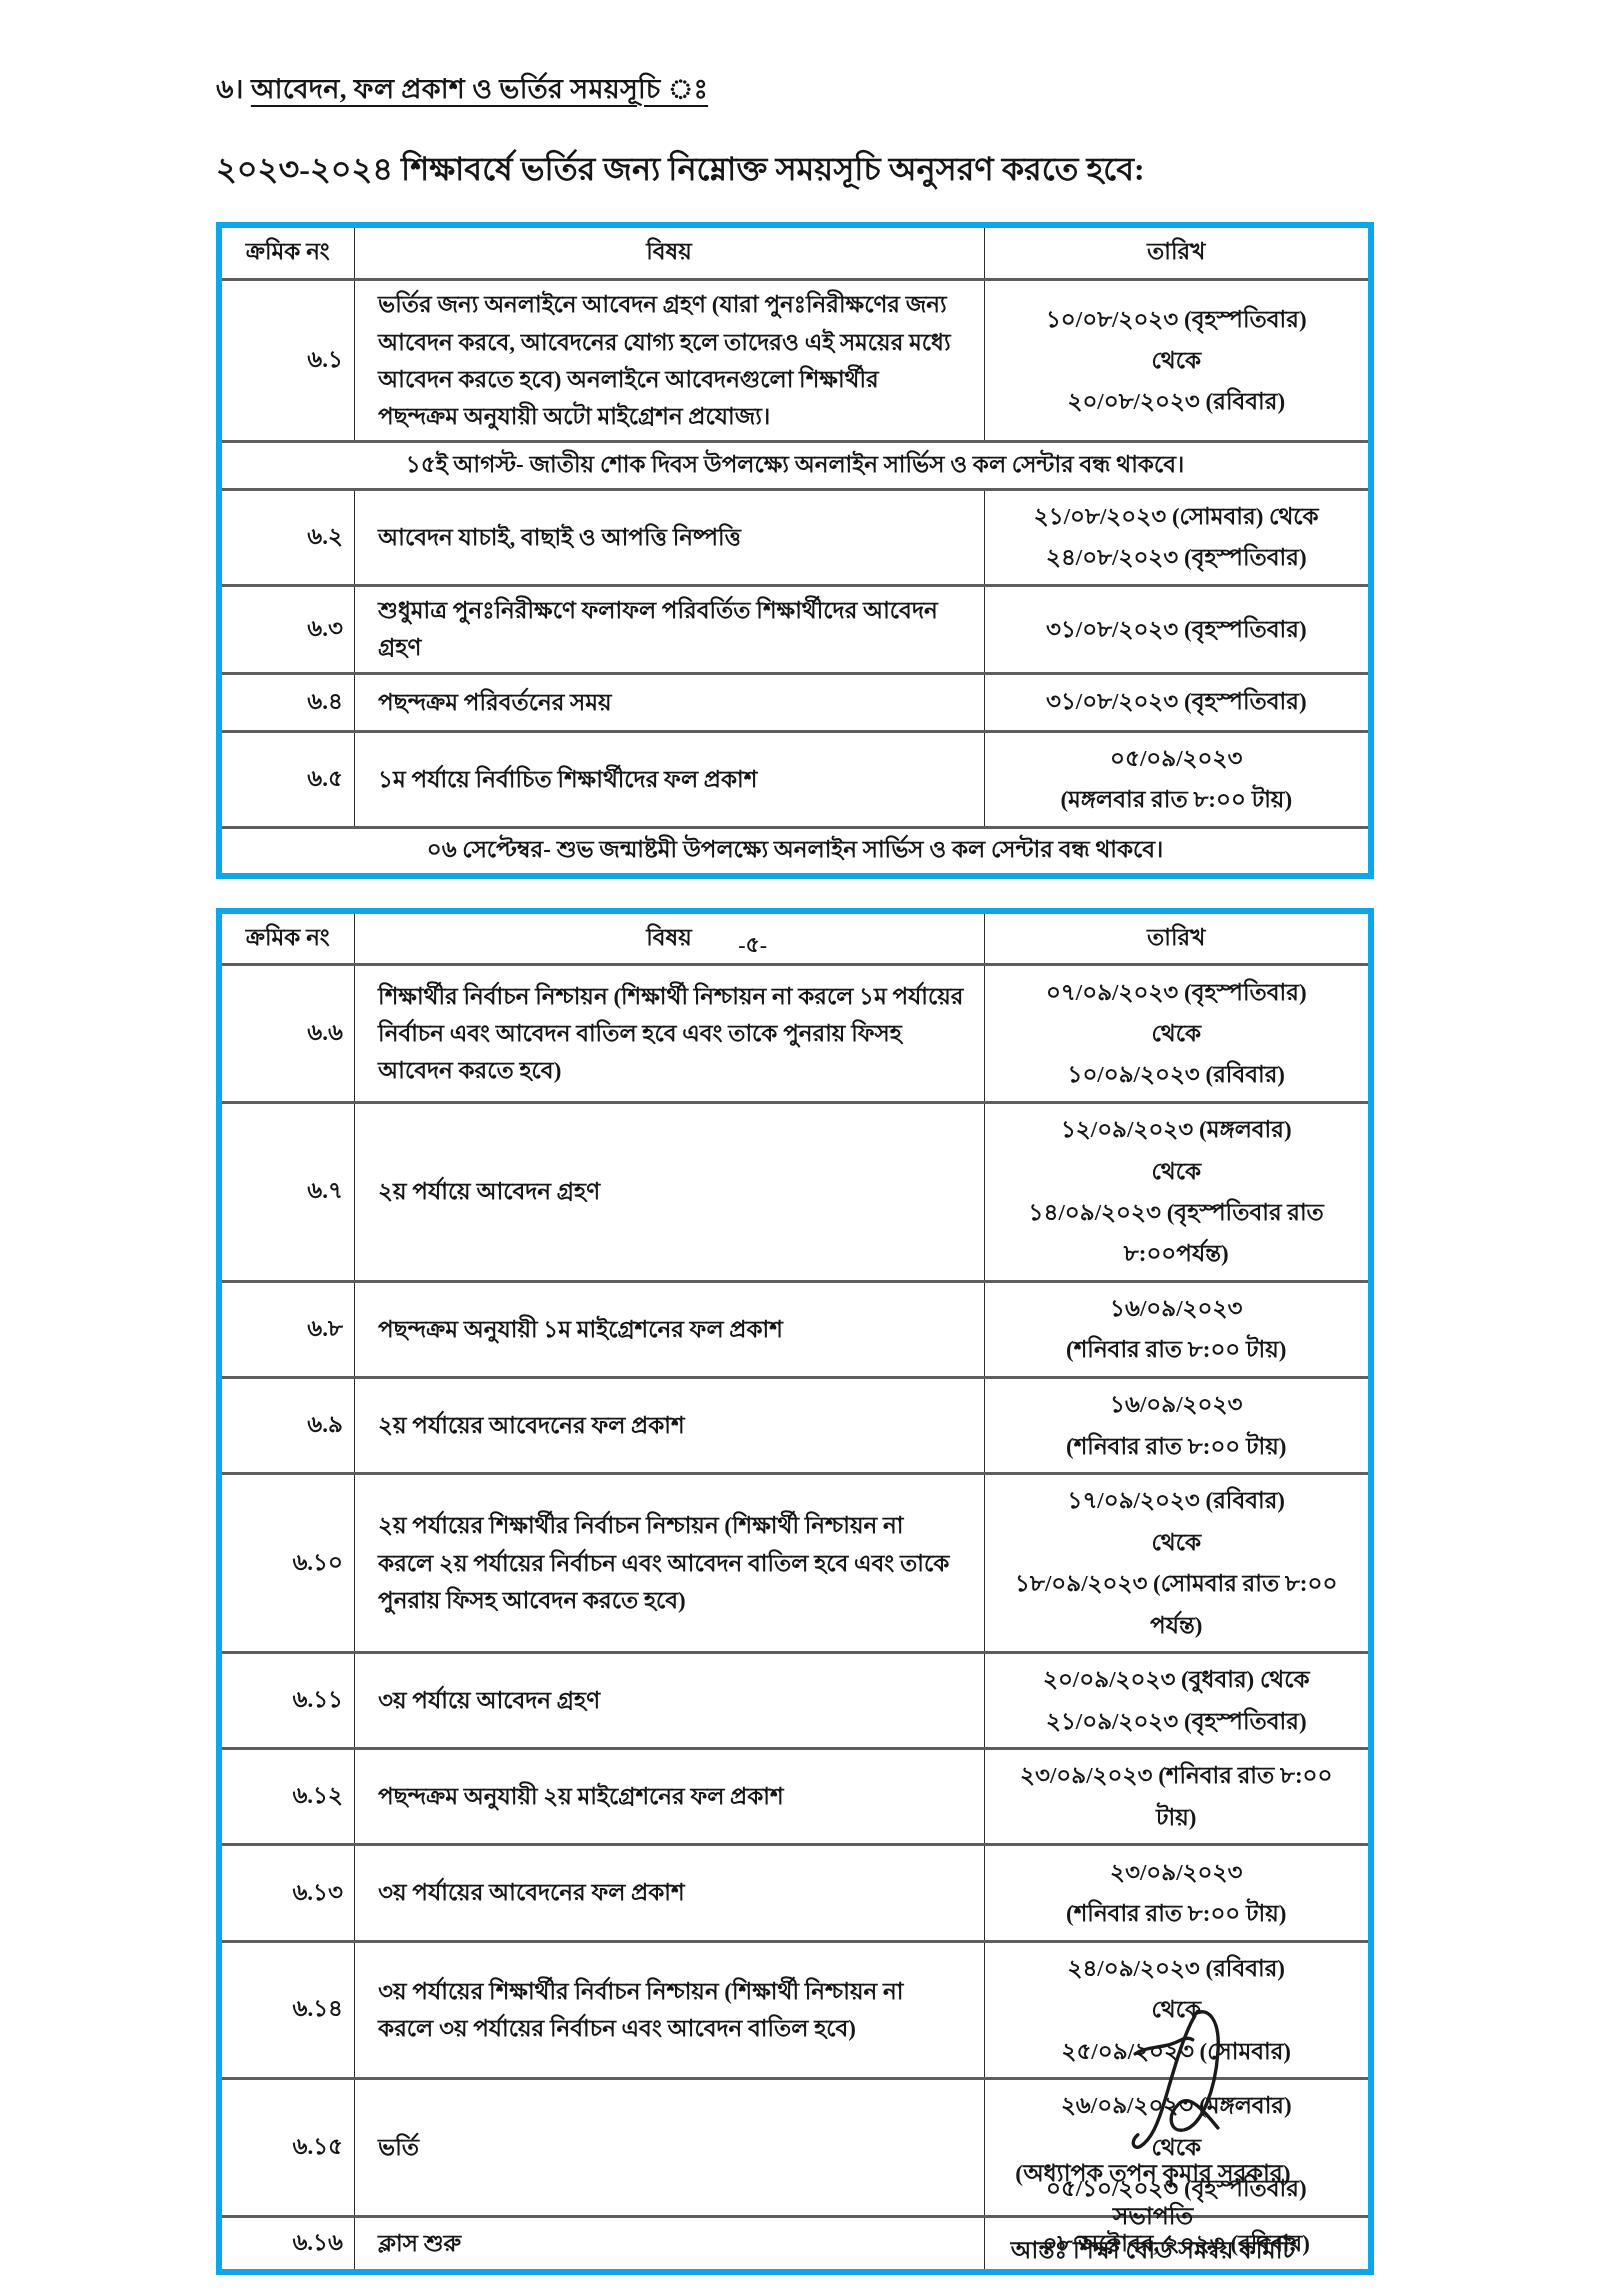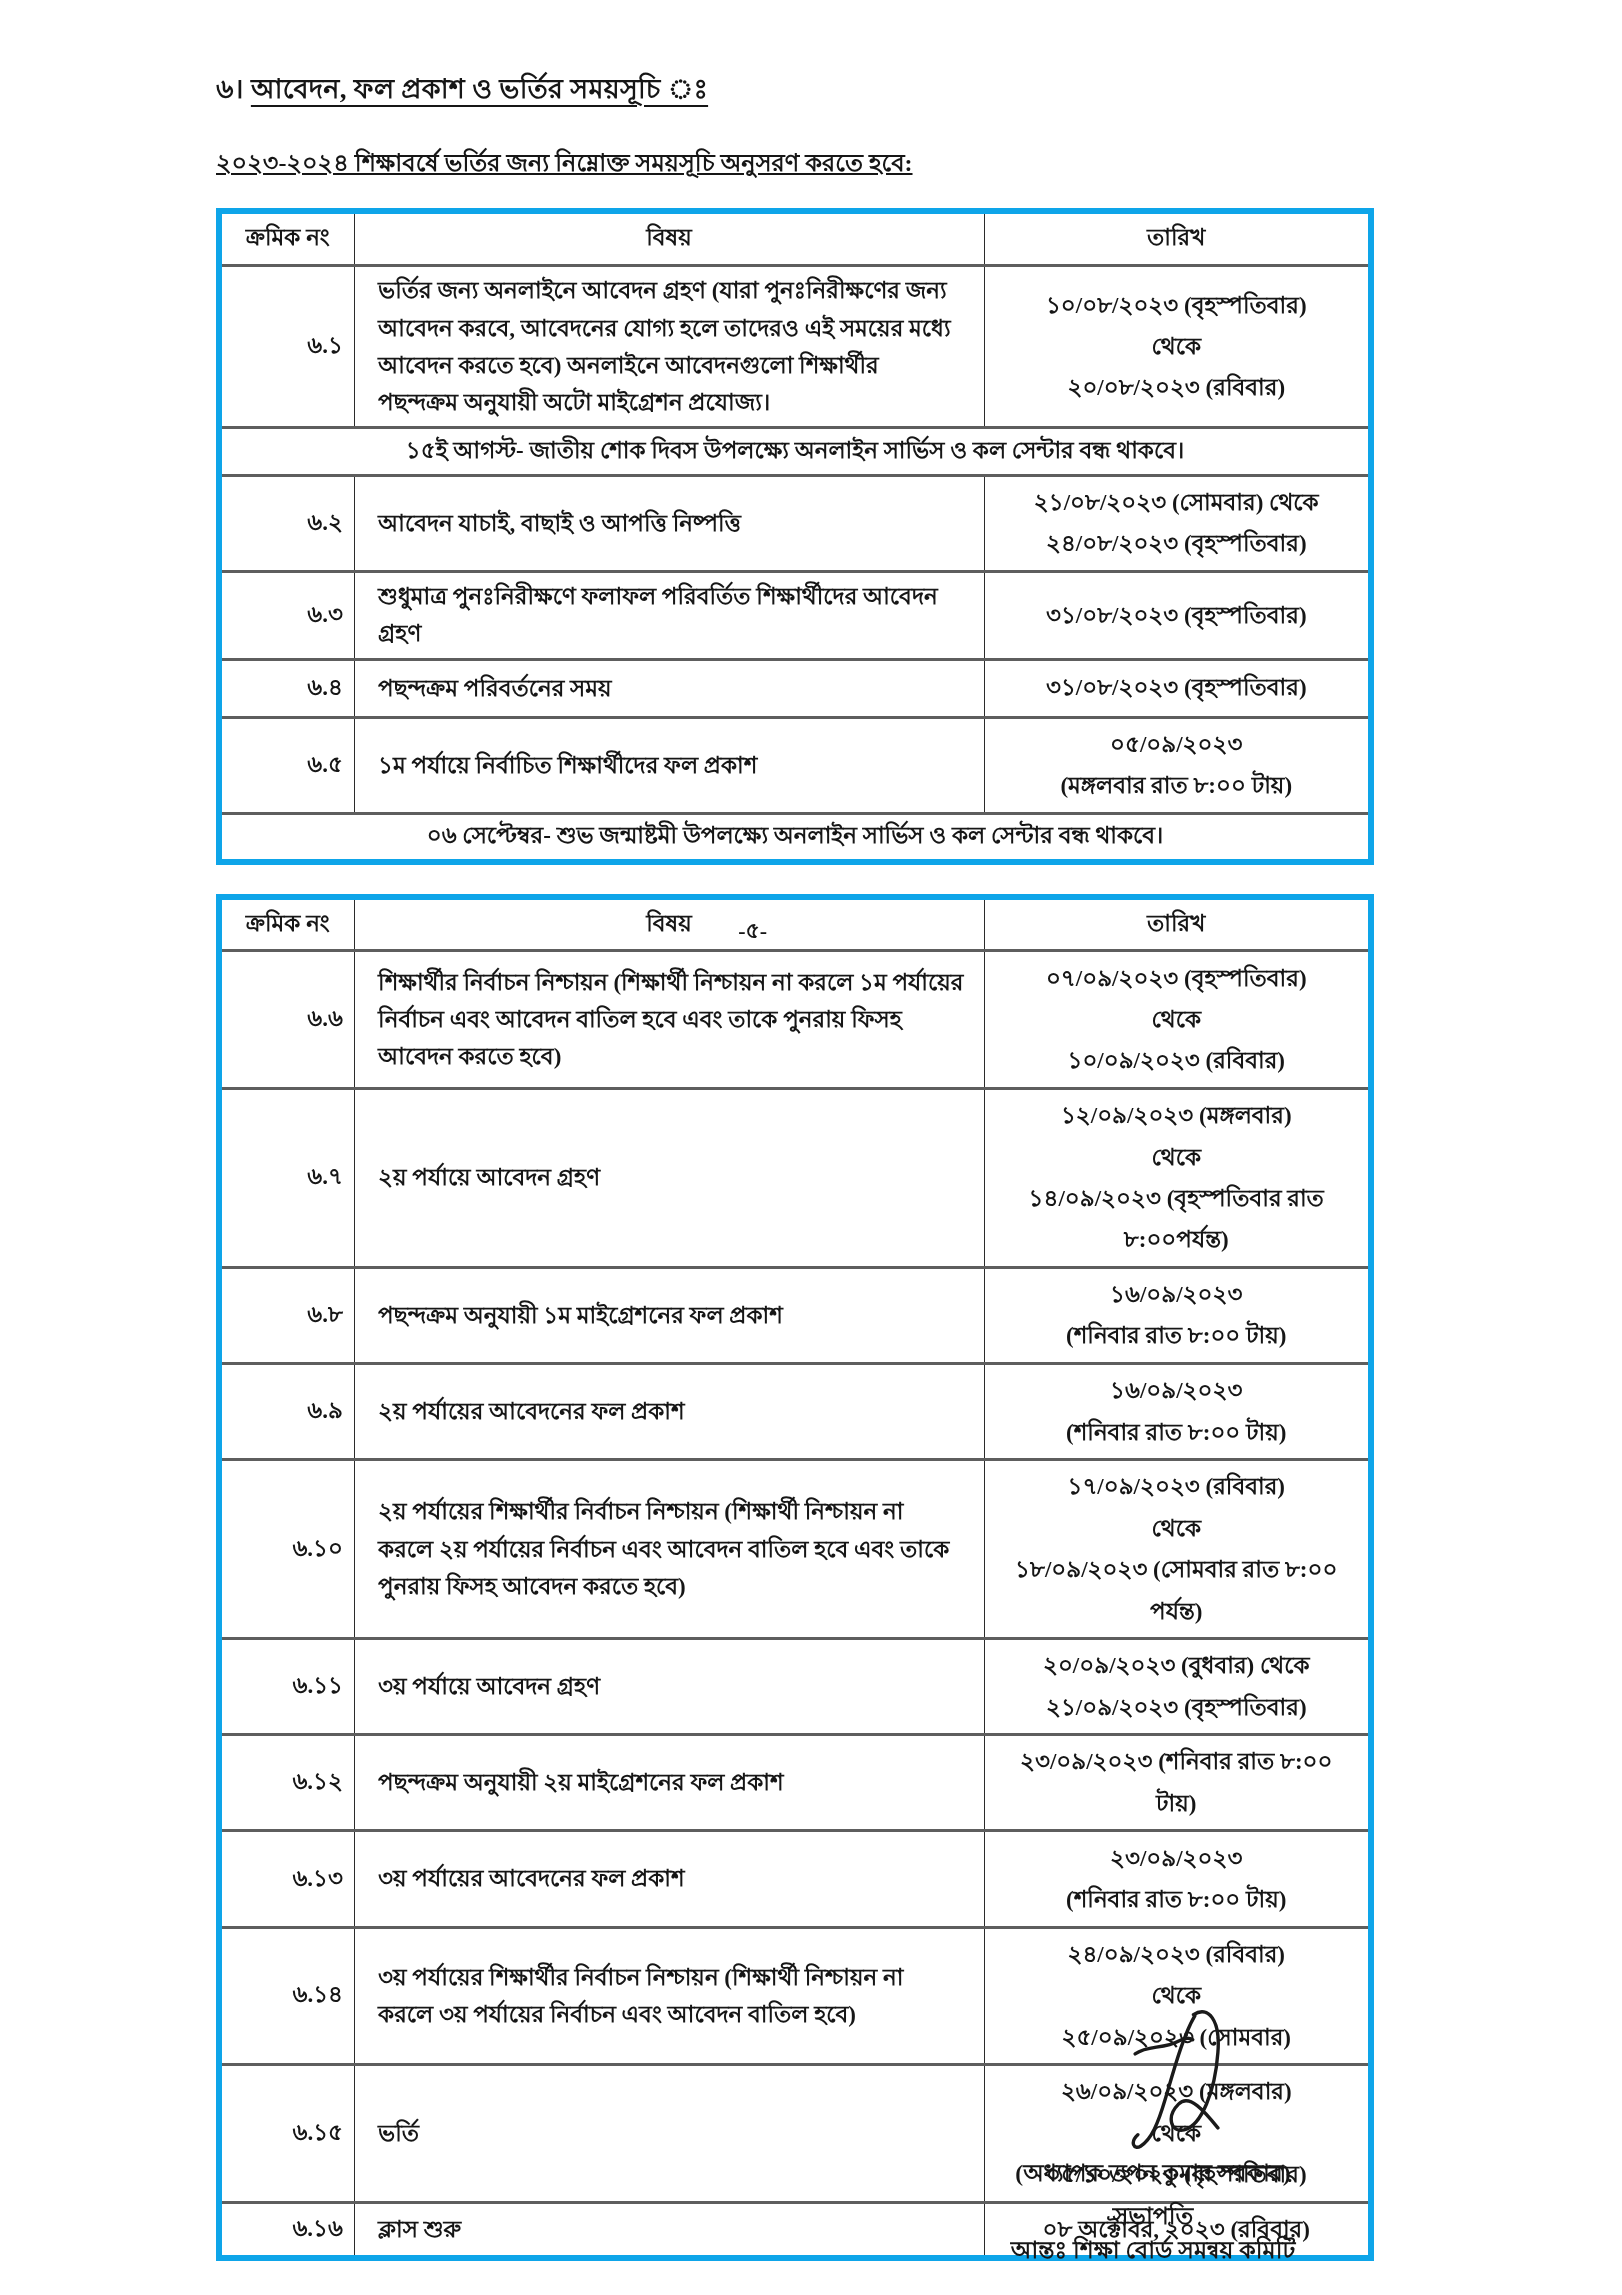--- a/index.html
+++ b/index.html
@@ -27,23 +27,22 @@
     letter-spacing: 0.3px;
     white-space: nowrap;
   }
   .doc-title .underlined {
     text-decoration: underline;
     text-decoration-thickness: 2px;
     text-underline-offset: 7.2px;
   }
   .doc-subtitle {
     margin-top: 31px;
-    font-size: 24px;
+    font-size: 32px;
     white-space: nowrap;
-    text-decoration: underline;
   }
   table.schedule {
     border-collapse: collapse;
     table-layout: fixed;
     width: 1153px;
     border: 6px solid #0ea5e9;
     font-size: 23px;
     padding-left: 44px;
   }
   table.schedule.t1 { margin-top: 23.6px; }

